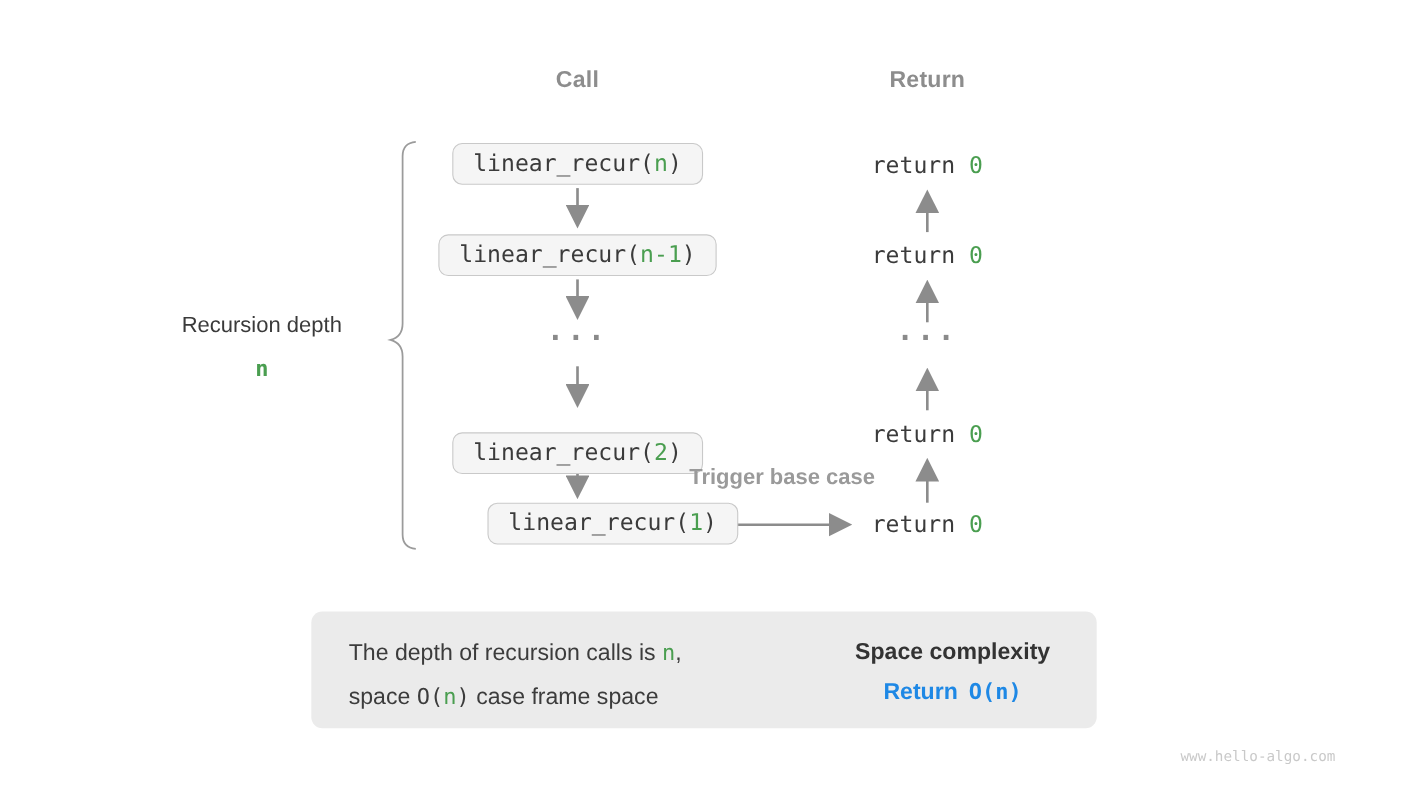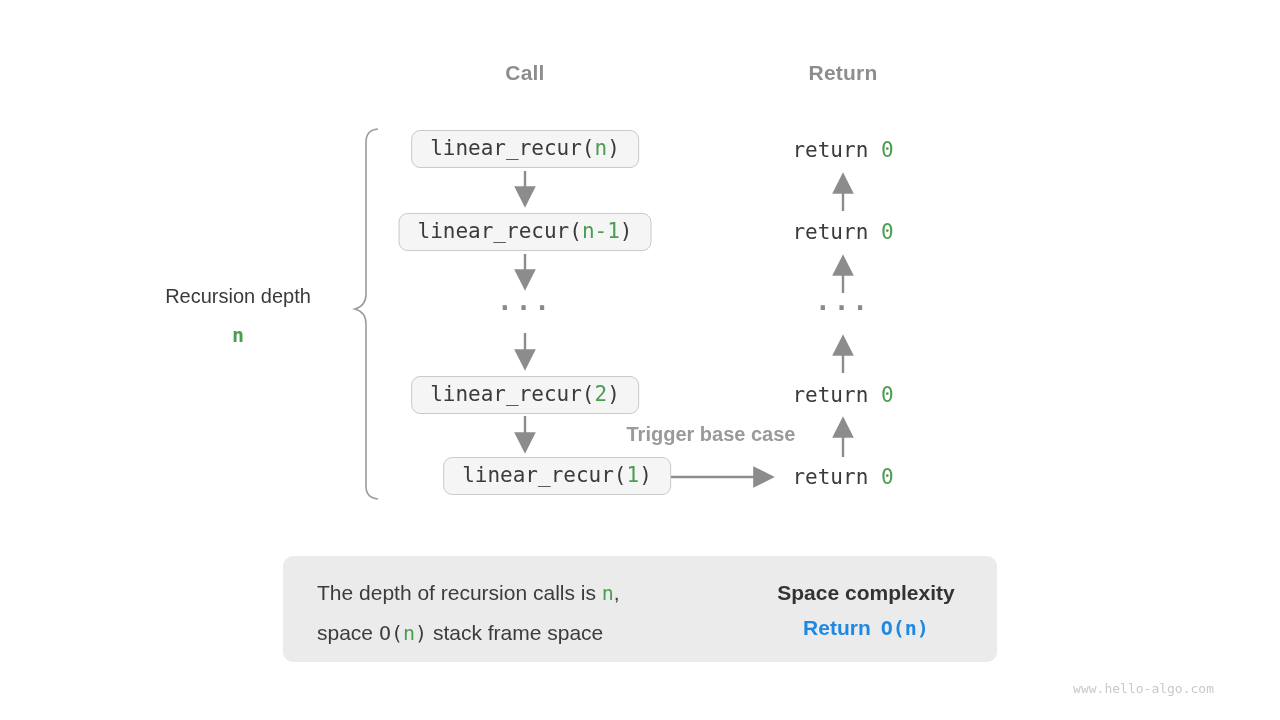--- a/index.html
+++ b/index.html
@@ -89,21 +89,21 @@
   <div class="abs cx recursion-depth-title" style="left:238px;top:285px;">Recursion depth</div>
   <div class="abs cx recursion-depth-n" style="left:238px;top:323px;">n</div>
 
   <div class="abs cx call-box" style="left:525px;top:130px;">
     <span>linear_recur(</span><span class="arg">n</span><span>)</span>
   </div>
   <div class="abs cx call-box" style="left:525px;top:213px;">
     <span>linear_recur(</span><span class="arg">n-1</span><span>)</span>
   </div>
   <div class="abs cx dots" style="left:525px;top:288px;">...</div>
-  <div class="abs cx call-box" style="left:525px;top:376px;">
+  <div class="abs cx call-box" style="left:525px;top:393px;">
     <span>linear_recur(</span><span class="arg">2</span><span>)</span>
   </div>
   <div class="abs cx call-box" style="left:525px;top:457px;margin-left:32px;">
     <span>linear_recur(</span><span class="arg">1</span><span>)</span>
   </div>
 
   <div class="abs cxy ret-row" style="left:843px;top:150px;">
     <span>return </span><span class="ret-val">0</span>
   </div>
   <div class="abs cxy ret-row" style="left:843px;top:232px;">
@@ -117,21 +117,21 @@
     <span>return </span><span class="ret-val">0</span>
   </div>
 
   <div class="abs cx trigger-label" style="left:711px;top:423px;">Trigger base case</div>
 
   <div class="abs summary-panel">
     <div class="summary-line" style="top:25px;">
       <span>The depth of recursion calls is </span><span class="sum-n">n</span><span>,</span>
     </div>
     <div class="summary-line" style="top:65px;">
-      <span>space </span><span class="code">O(</span><span class="sum-n">n</span><span class="code">)</span><span> stack frame space</span>
+      <span>space </span><span class="code">O(</span><span class="sum-n">n</span><span class="code">)</span><span> case frame space</span>
     </div>
     <div class="sum-right" style="top:25px;">
       <div class="sum-right-title">Space complexity</div>
       <div class="sum-right-complexity">
         <span>Return</span><span class="code">O(n)</span>
       </div>
     </div>
   </div>
 
   <div class="abs watermark">www.hello-algo.com</div>

